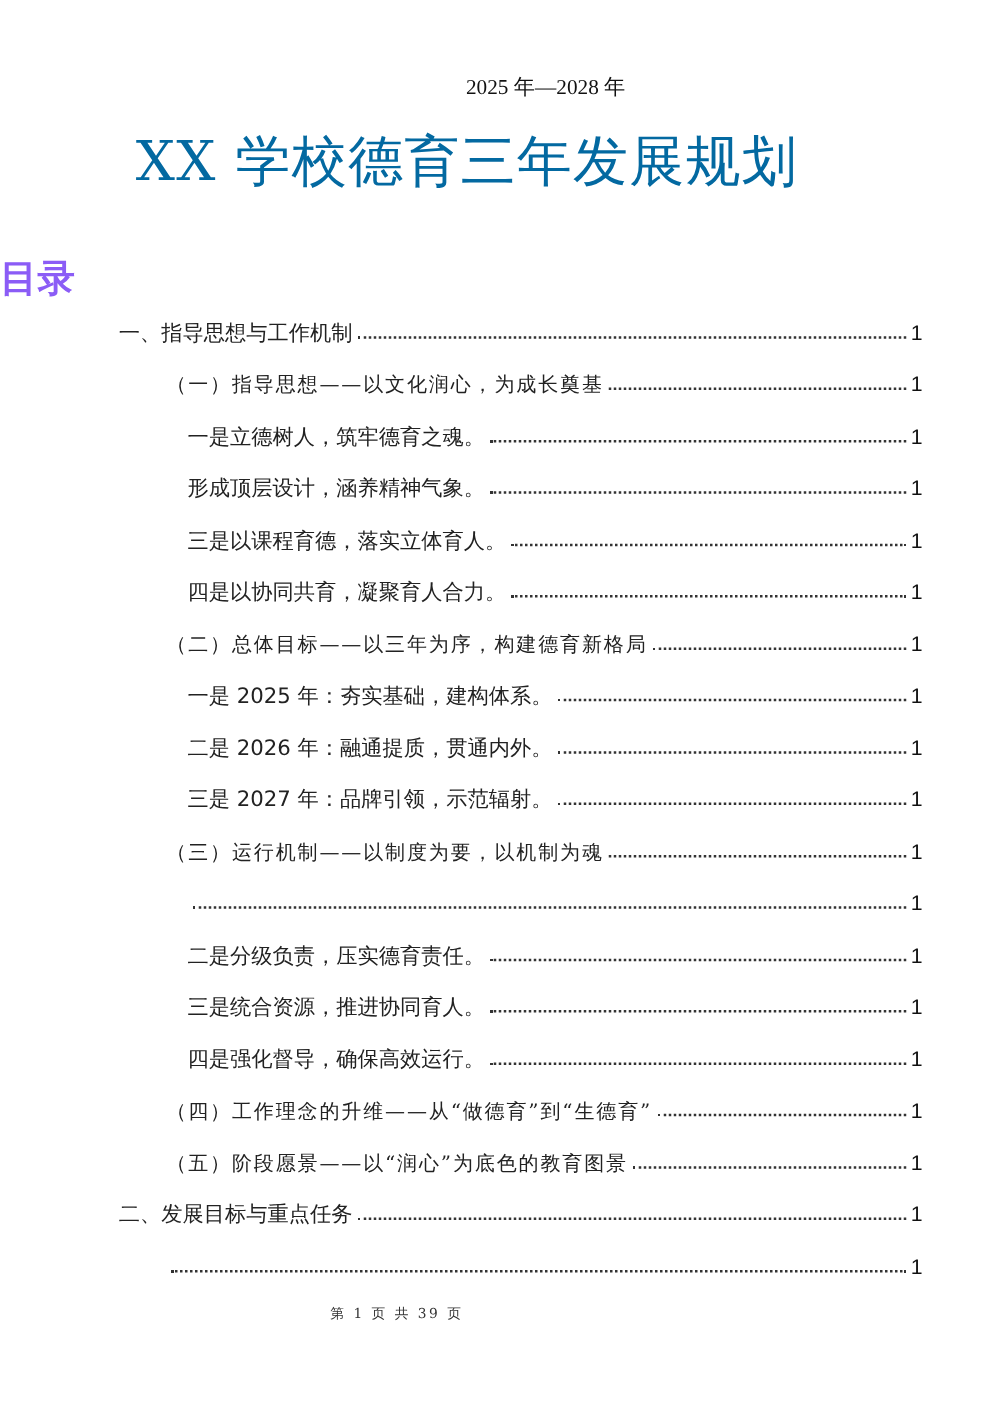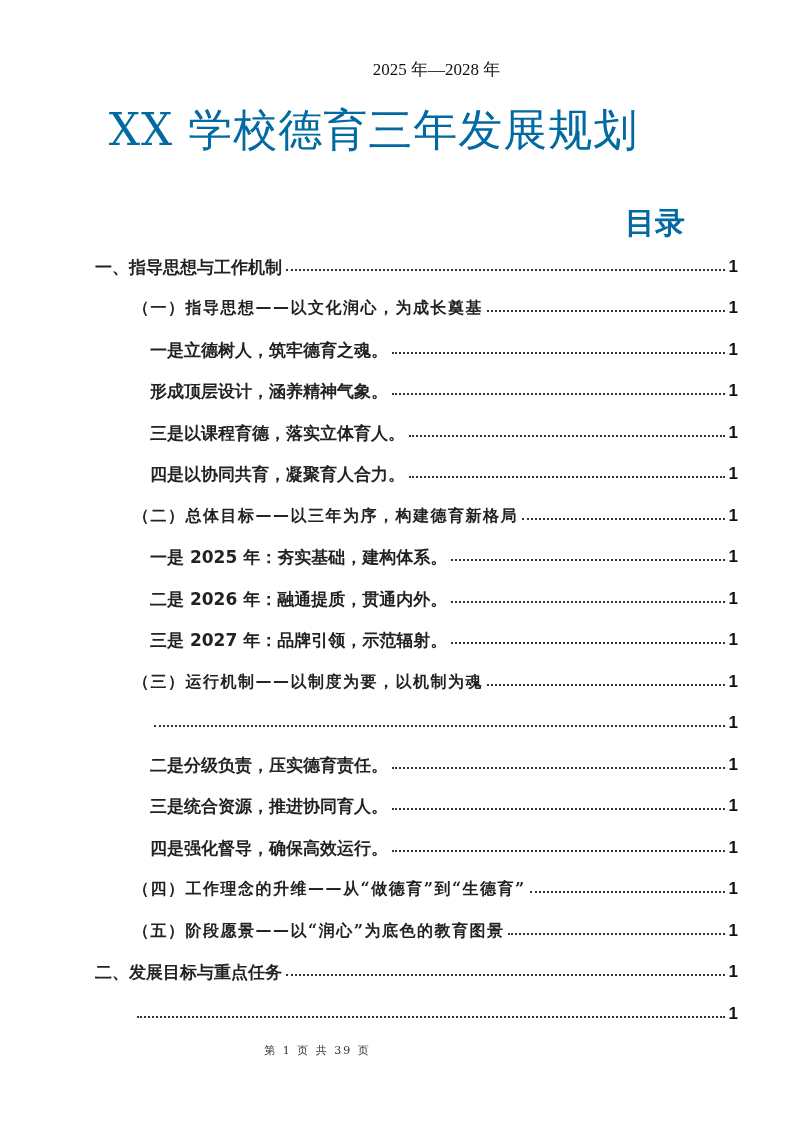--- a/index.html
+++ b/index.html
@@ -55,42 +55,41 @@
       font-family: "DejaVu Serif", "Liberation Serif", serif;
       font-size: 19px;
       letter-spacing: 2px;
       color: #c00000;
     }
     .toc-title {
       position: absolute;
       top: 203px;
       left: 0;
       width: 685px;
-      text-align: right;
+      text-align: left;
       font-family: "DejaVu Sans", sans-serif;
       font-weight: bold;
       font-size: 30px;
-      color: #0369a1;
+      color: #8b5cf6;
     }
     .toc {
       position: absolute;
       top: 250px;
       left: 0;
       width: 793px;
     }
     .toc-row {
       position: absolute;
       height: 30px;
       display: flex;
       align-items: center;
       right: 55px;
       font-size: 17px;
       line-height: 30px;
       white-space: nowrap;
-      font-weight: bold;
     }
     .toc-row.level-1 { left: 95px; font-family: "DejaVu Sans", sans-serif; color:#222; }
     .toc-row.level-2 { left: 133px; font-family: "DejaVu Serif", serif; font-size: 16px; letter-spacing: 1.5px; color:#222; }
     .toc-row.level-3 { left: 150px; font-family: "DejaVu Sans", sans-serif; color:#222; }
     .toc-text {
       flex: 0 0 auto;
     }
     .toc-dots {
       flex: 1 1 auto;
       overflow: hidden;

